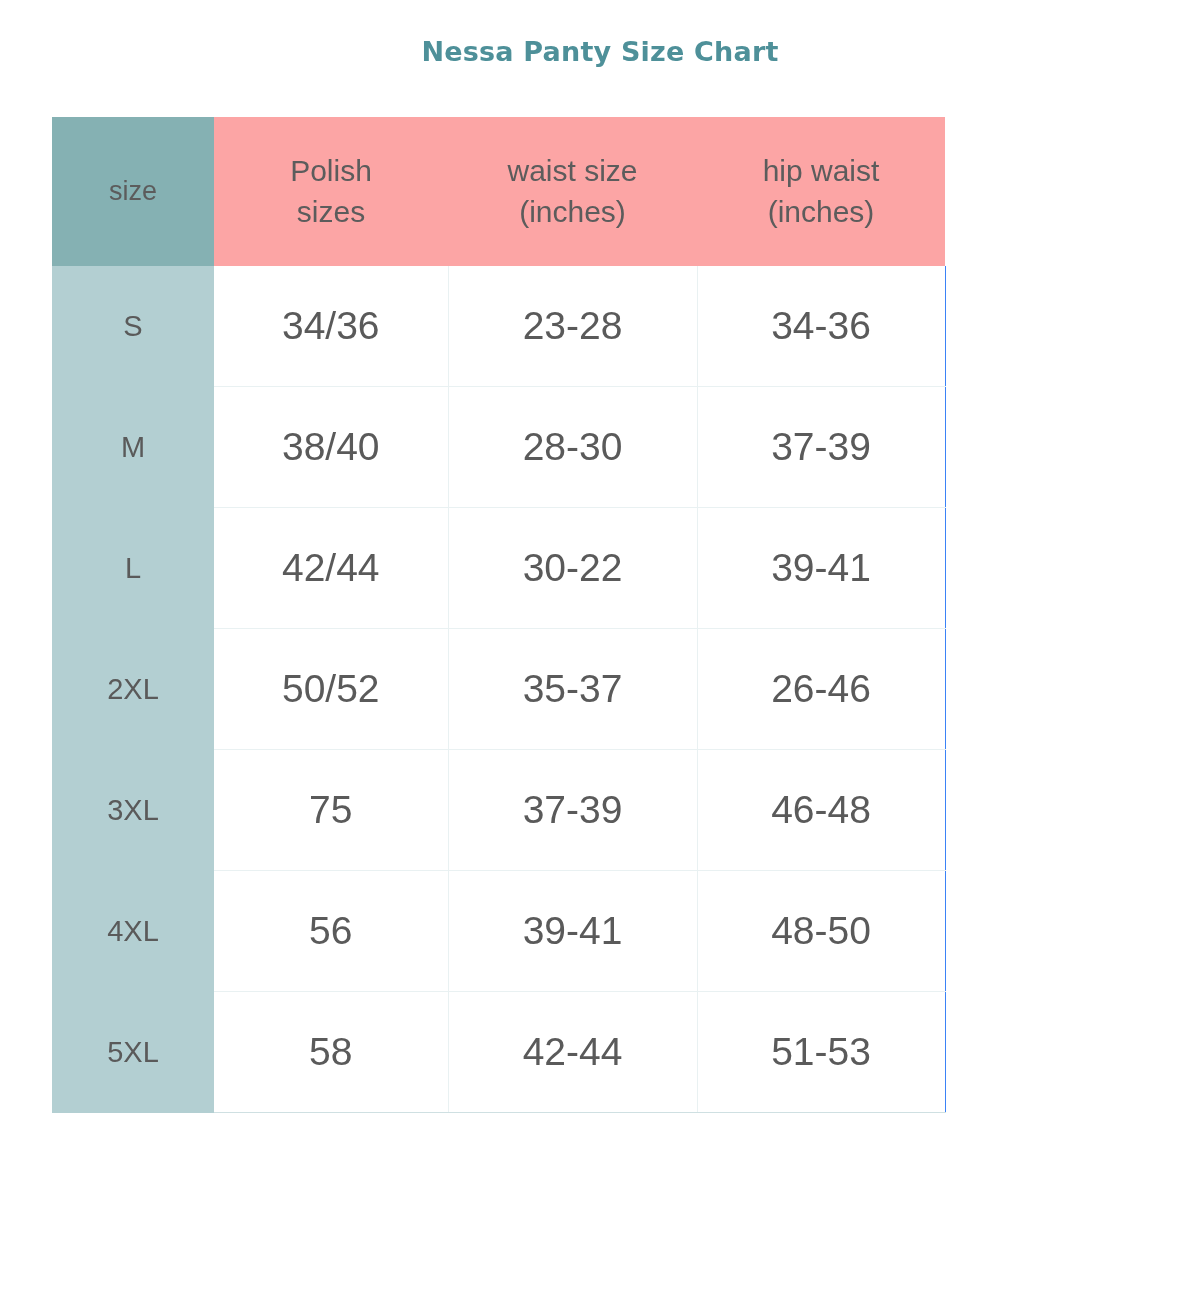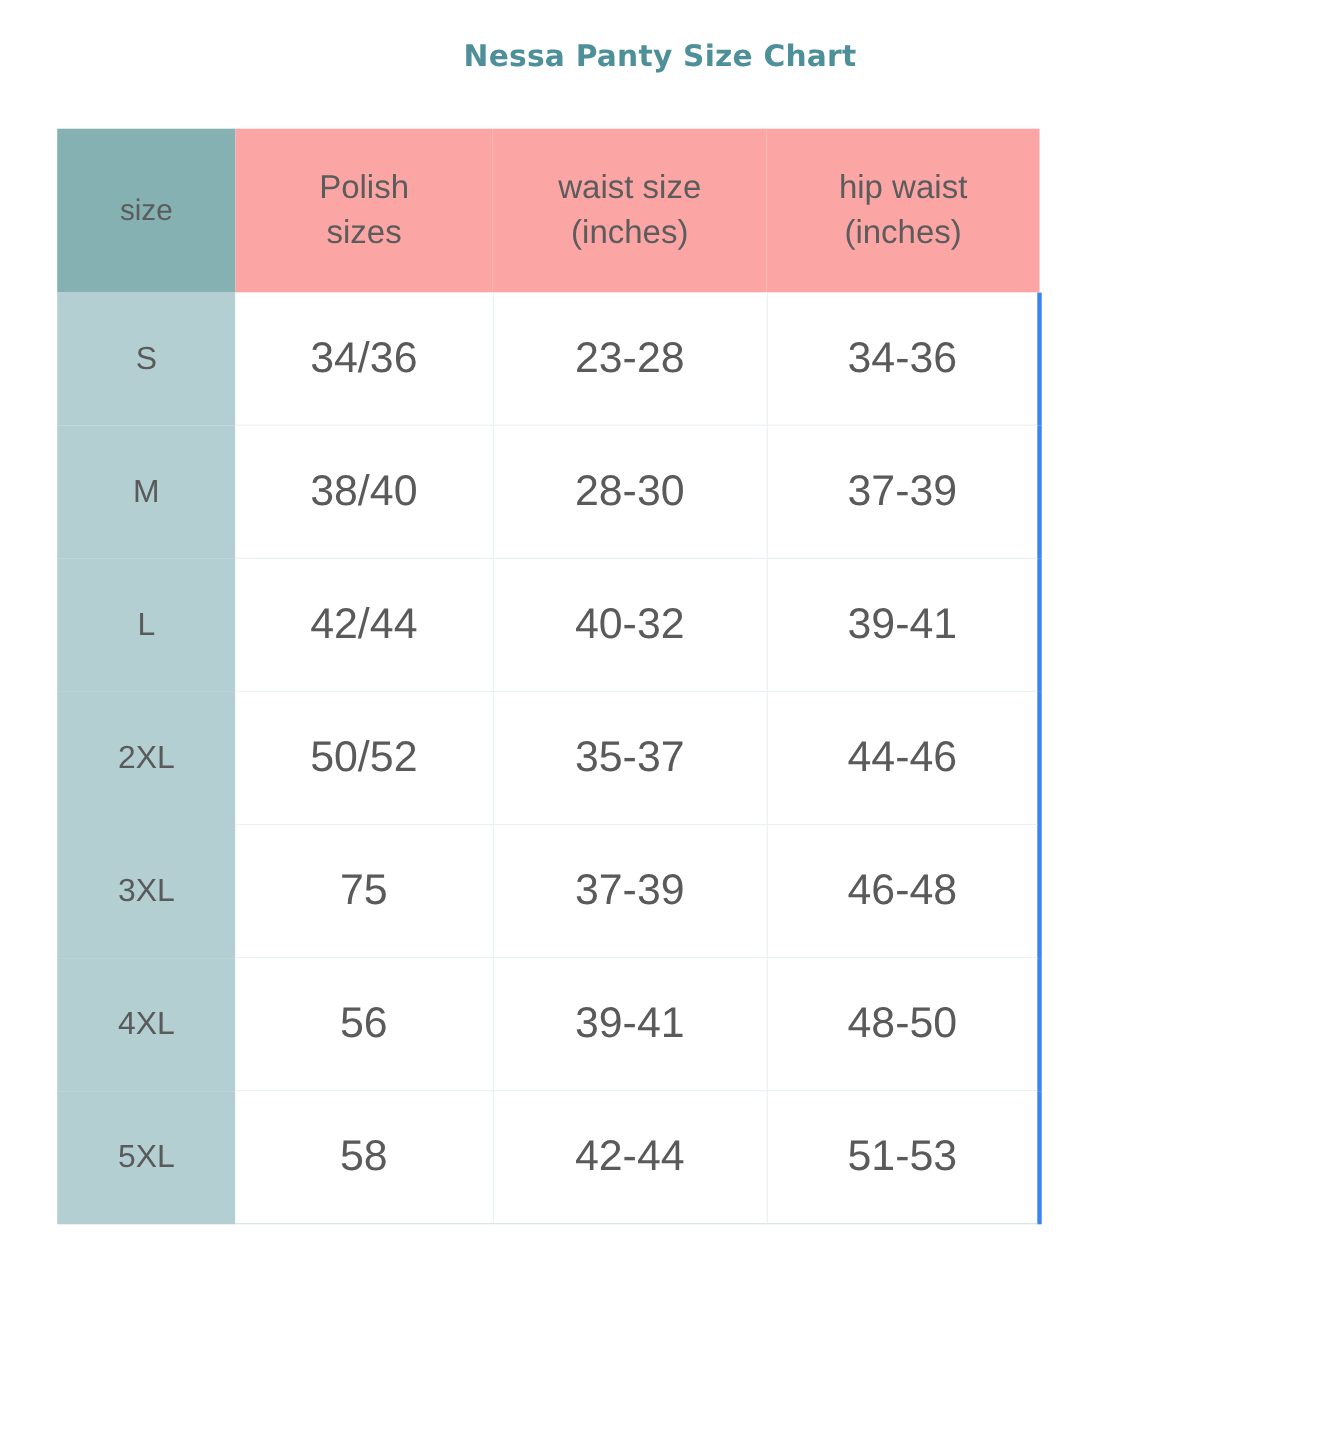--- a/index.html
+++ b/index.html
@@ -86,21 +86,21 @@
   }
 
   tbody tr.data-row td.size-cell {
     background: #b3cfd2;
     font-size: 29px;
     border-right: none;
     border-bottom: none;
   }
 
   tbody tr.data-row td.hip-cell {
-    border-right: 4px solid #3b82f6;
+    border-right: 1px solid #3b82f6;
   }
 
   tbody tr.data-row:last-child td {
     border-bottom: 1px solid #cfe0e2;
   }
   tbody tr.data-row:last-child td.size-cell {
     border-bottom: none;
   }
 </style>
 </head>
@@ -144,28 +144,28 @@
         </tr>
         <tr class="data-row">
           <td class="size-cell">M</td>
           <td>38/40</td>
           <td>28-30</td>
           <td class="hip-cell">37-39</td>
         </tr>
         <tr class="data-row">
           <td class="size-cell">L</td>
           <td>42/44</td>
-          <td>40-32</td>
+          <td>30-22</td>
           <td class="hip-cell">39-41</td>
         </tr>
         <tr class="data-row">
           <td class="size-cell">2XL</td>
           <td>50/52</td>
           <td>35-37</td>
-          <td class="hip-cell">44-46</td>
+          <td class="hip-cell">26-46</td>
         </tr>
         <tr class="data-row">
           <td class="size-cell">3XL</td>
           <td>75</td>
           <td>37-39</td>
           <td class="hip-cell">46-48</td>
         </tr>
         <tr class="data-row">
           <td class="size-cell">4XL</td>
           <td>56</td>

